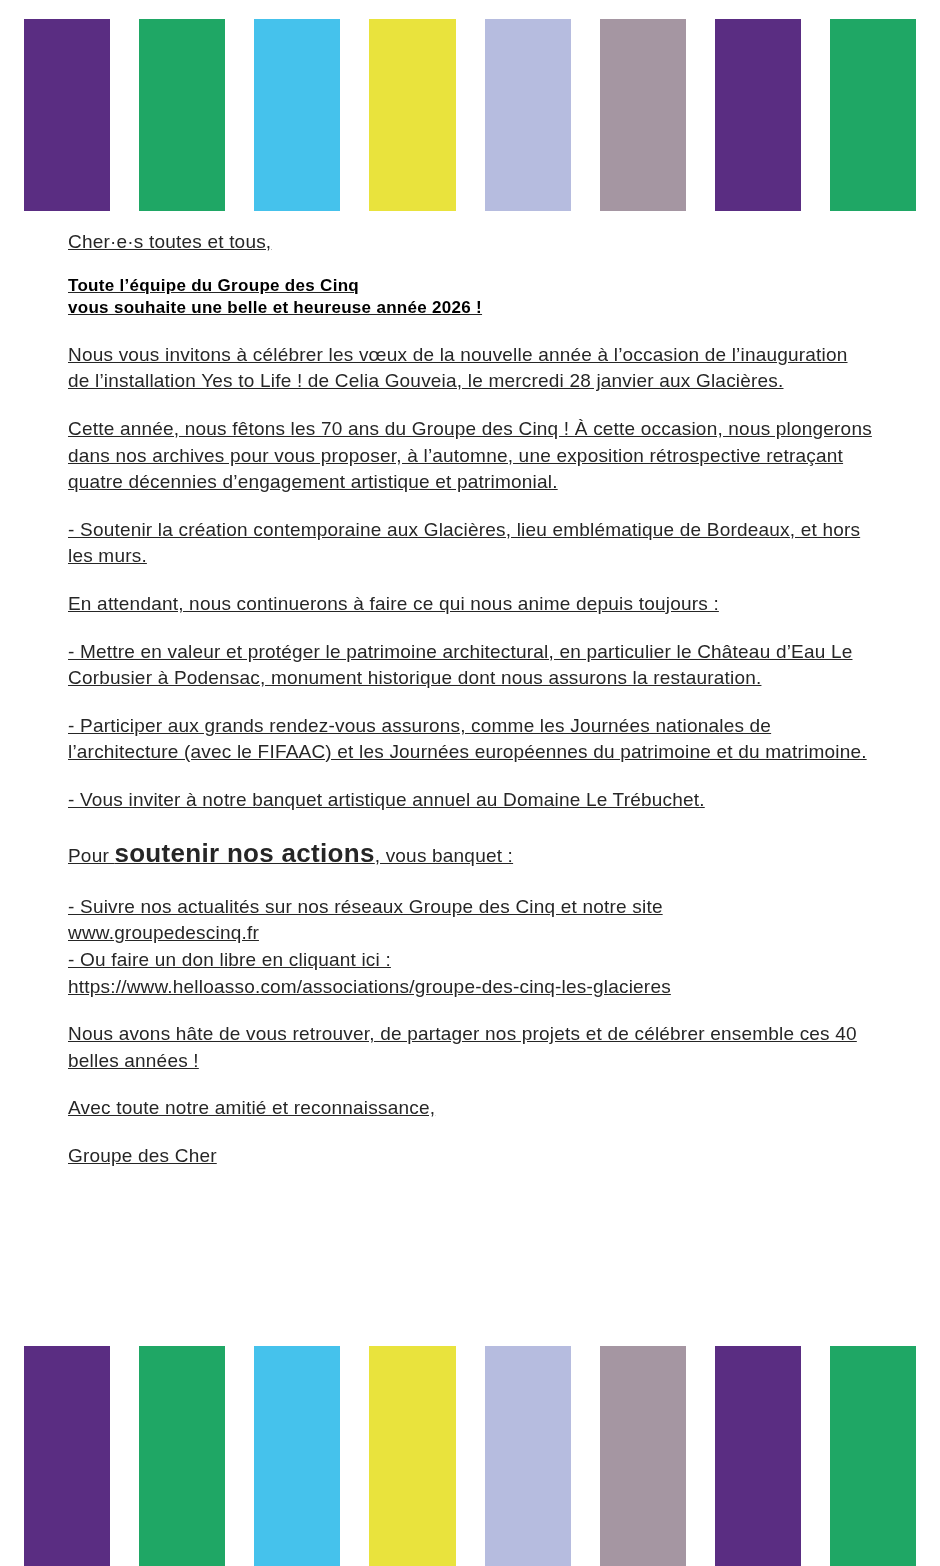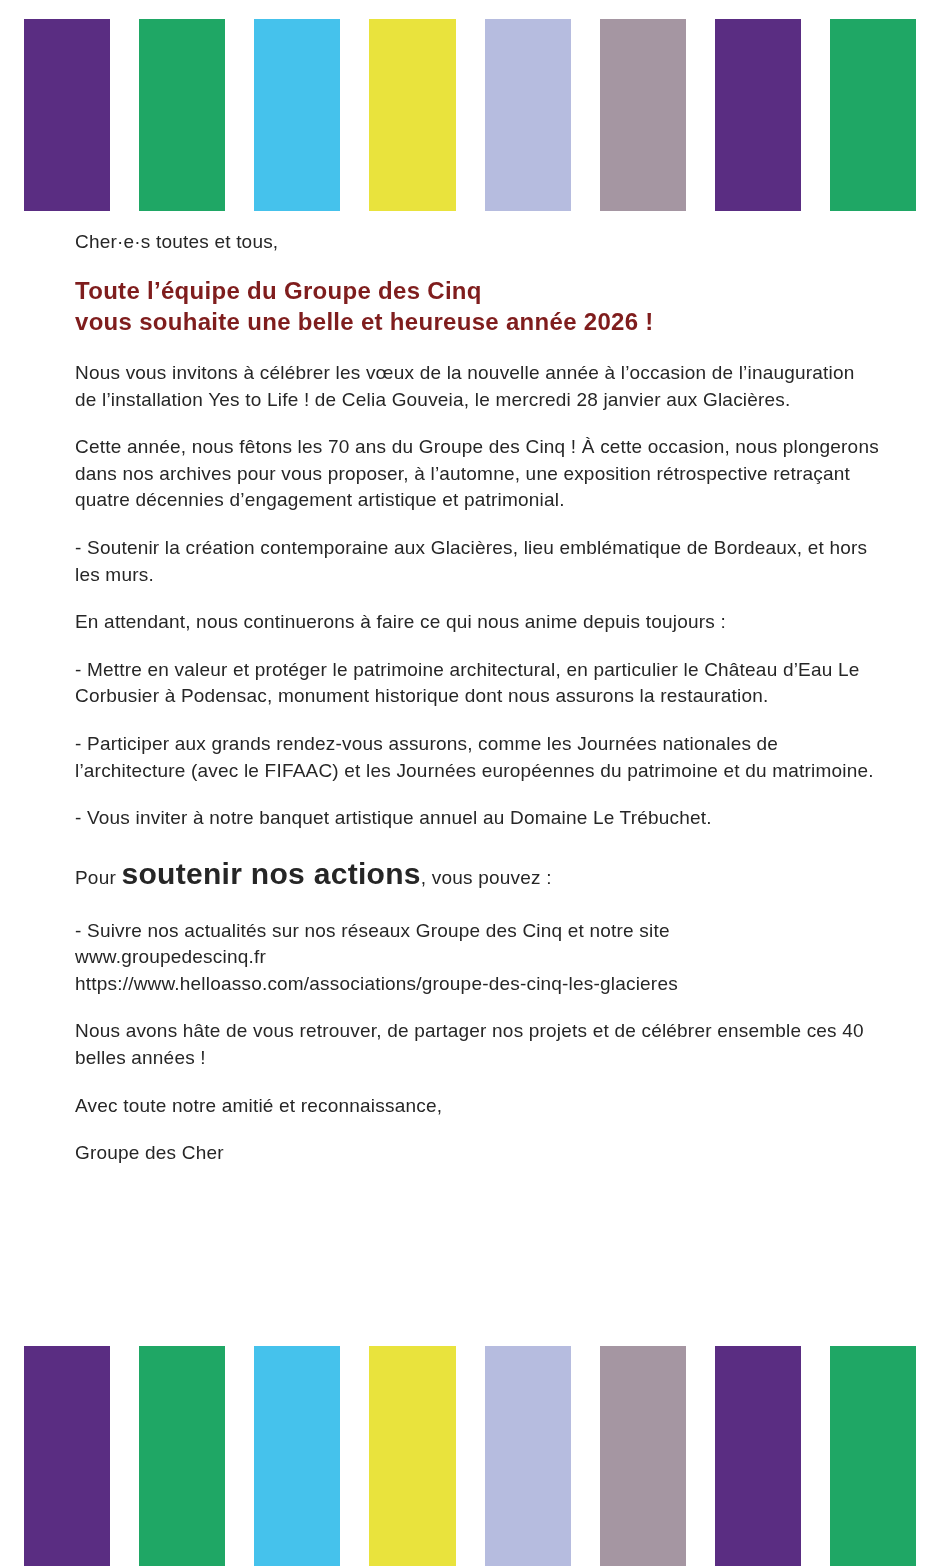--- a/index.html
+++ b/index.html
@@ -19,44 +19,45 @@
     width: 892px;
     display: flex;
     gap: 29px;
   }
   .band-top    { top: 19px;   height: 192px; }
   .band-bottom { top: 1346px; height: 220px; }
   .stripe { flex: 1 1 0; }
 
   .panel {
     position: absolute;
-    left: 54px;
+    left: 47px;
     top: 211px;
     width: 846px;
     height: 1134px;
     background: #ffffff;
     padding: 18px 20px 0 21px;
     font-size: 19px;
     line-height: 1.4;
     letter-spacing: 0.2px;
+    text-decoration: underline;
   }
   .para { margin: 0 0 21px 0; }
   .salutation { margin-bottom: 19px; }
   .heading {
-    font-size: 24px;
+    font-size: 17px;
     font-weight: bold;
     line-height: 1.3;
     letter-spacing: 0.3px;
     margin: 0 0 23px 0;
-    color: #7f1d1d;
+    color: #000000;
   }
   .hline { display: block; }
   .support-heading { margin-bottom: 23px; }
   .support-highlight {
-    font-size: 30px;
+    font-size: 26px;
     font-weight: bold;
     letter-spacing: 0.3px;
   }
   .support-block { margin-bottom: 21px; }
   .support-item { margin: 0; }
   .url {
     display: block;
     color: inherit;
     text-decoration: none;
     cursor: pointer;
@@ -91,25 +92,25 @@
 
     <p class="para">Cette année, nous fêtons les 70 ans du Groupe des Cinq ! À cette occasion, nous plongerons dans nos archives pour vous proposer, à l’automne, une exposition rétrospective retraçant quatre décennies d’engagement artistique et patrimonial.</p>
 
     <p class="para">- Soutenir la création contemporaine aux Glacières, lieu emblématique de Bordeaux, et hors les murs.</p>
 
     <p class="para">En attendant, nous continuerons à faire ce qui nous anime depuis toujours :</p>
     <p class="para">- Mettre en valeur et protéger le patrimoine architectural, en particulier le Château d’Eau Le Corbusier à Podensac, monument historique dont nous assurons la restauration.</p>
     <p class="para">- Participer aux grands rendez-vous assurons, comme les Journées nationales de l’architecture (avec le FIFAAC) et les Journées européennes du patrimoine et du matrimoine.</p>
     <p class="para">- Vous inviter à notre banquet artistique annuel au Domaine Le Trébuchet.</p>
 
-    <p class="para support-heading"><span>Pour </span><span class="support-highlight">soutenir nos actions</span><span>, vous pouvez :</span></p>
+    <p class="para support-heading"><span>Pour </span><span class="support-highlight">soutenir nos actions</span><span>, vous banquet :</span></p>
 
     <div class="para support-block">
       <p class="support-item"><span>- Suivre nos actualités sur nos réseaux Groupe des Cinq et notre site</span><a class="url">www.groupedescinq.fr</a></p>
-      <p class="support-item"><a class="url">https://www.helloasso.com/associations/groupe-des-cinq-les-glacieres</a></p>
+      <p class="support-item"><span>- Ou faire un don libre en cliquant ici :</span><a class="url">https://www.helloasso.com/associations/groupe-des-cinq-les-glacieres</a></p>
     </div>
 
     <p class="para">Nous avons hâte de vous retrouver, de partager nos projets et de célébrer ensemble ces 40 belles années !</p>
 
     <p class="para">Avec toute notre amitié et reconnaissance,</p>
 
     <p class="para signature">Groupe des Cher</p>
 
   </main>
 

